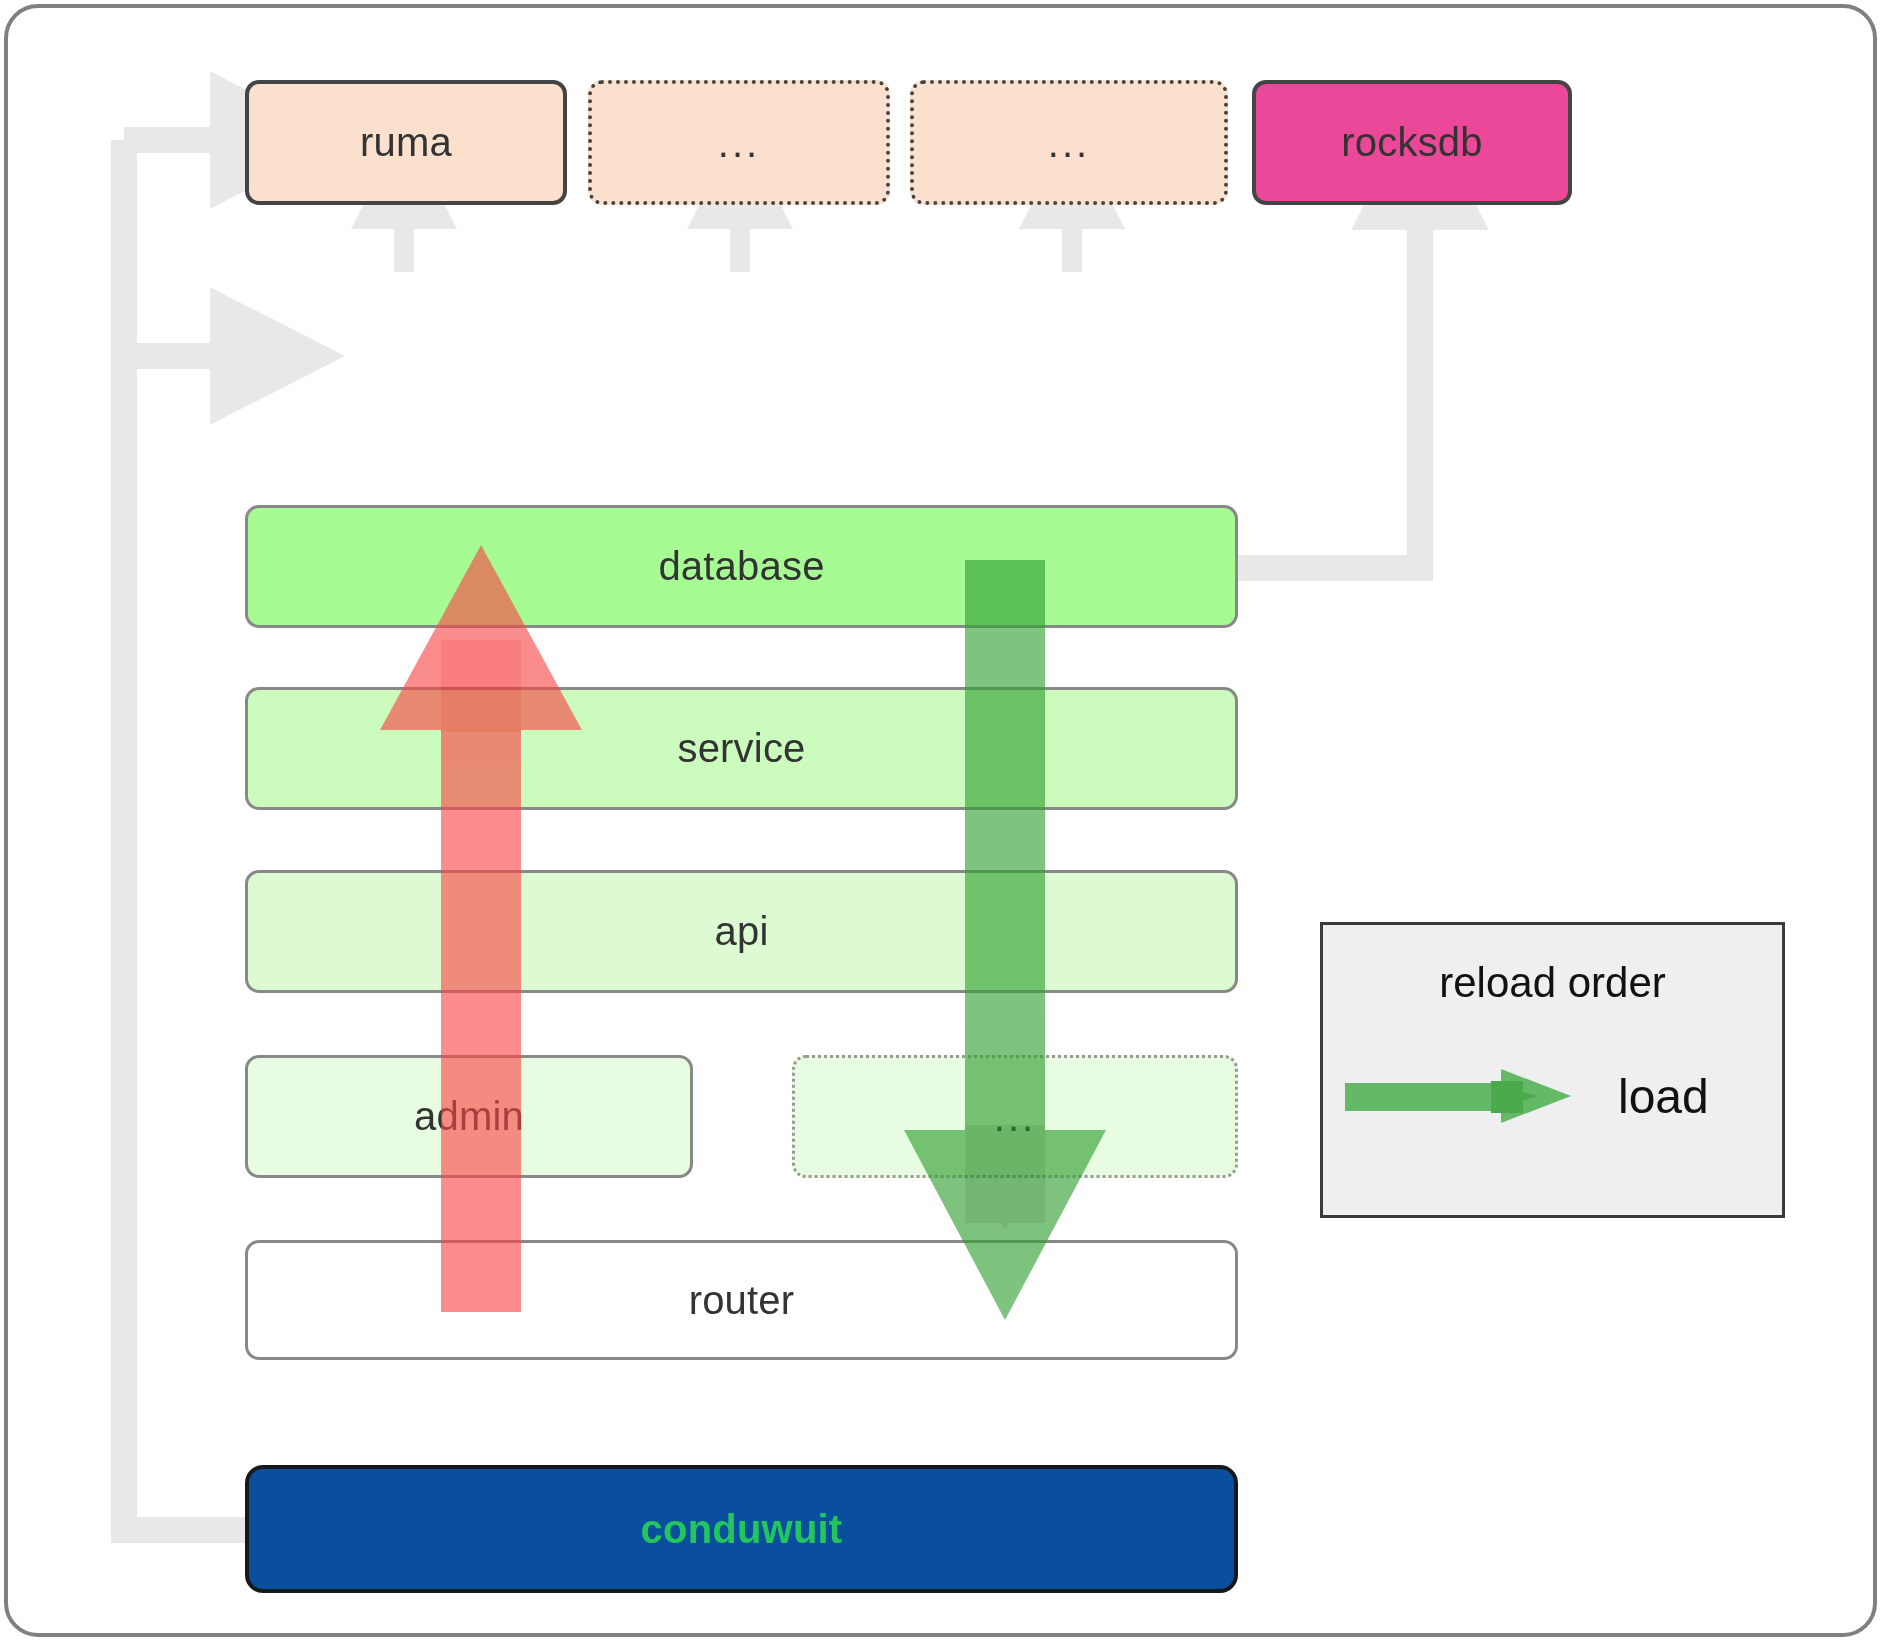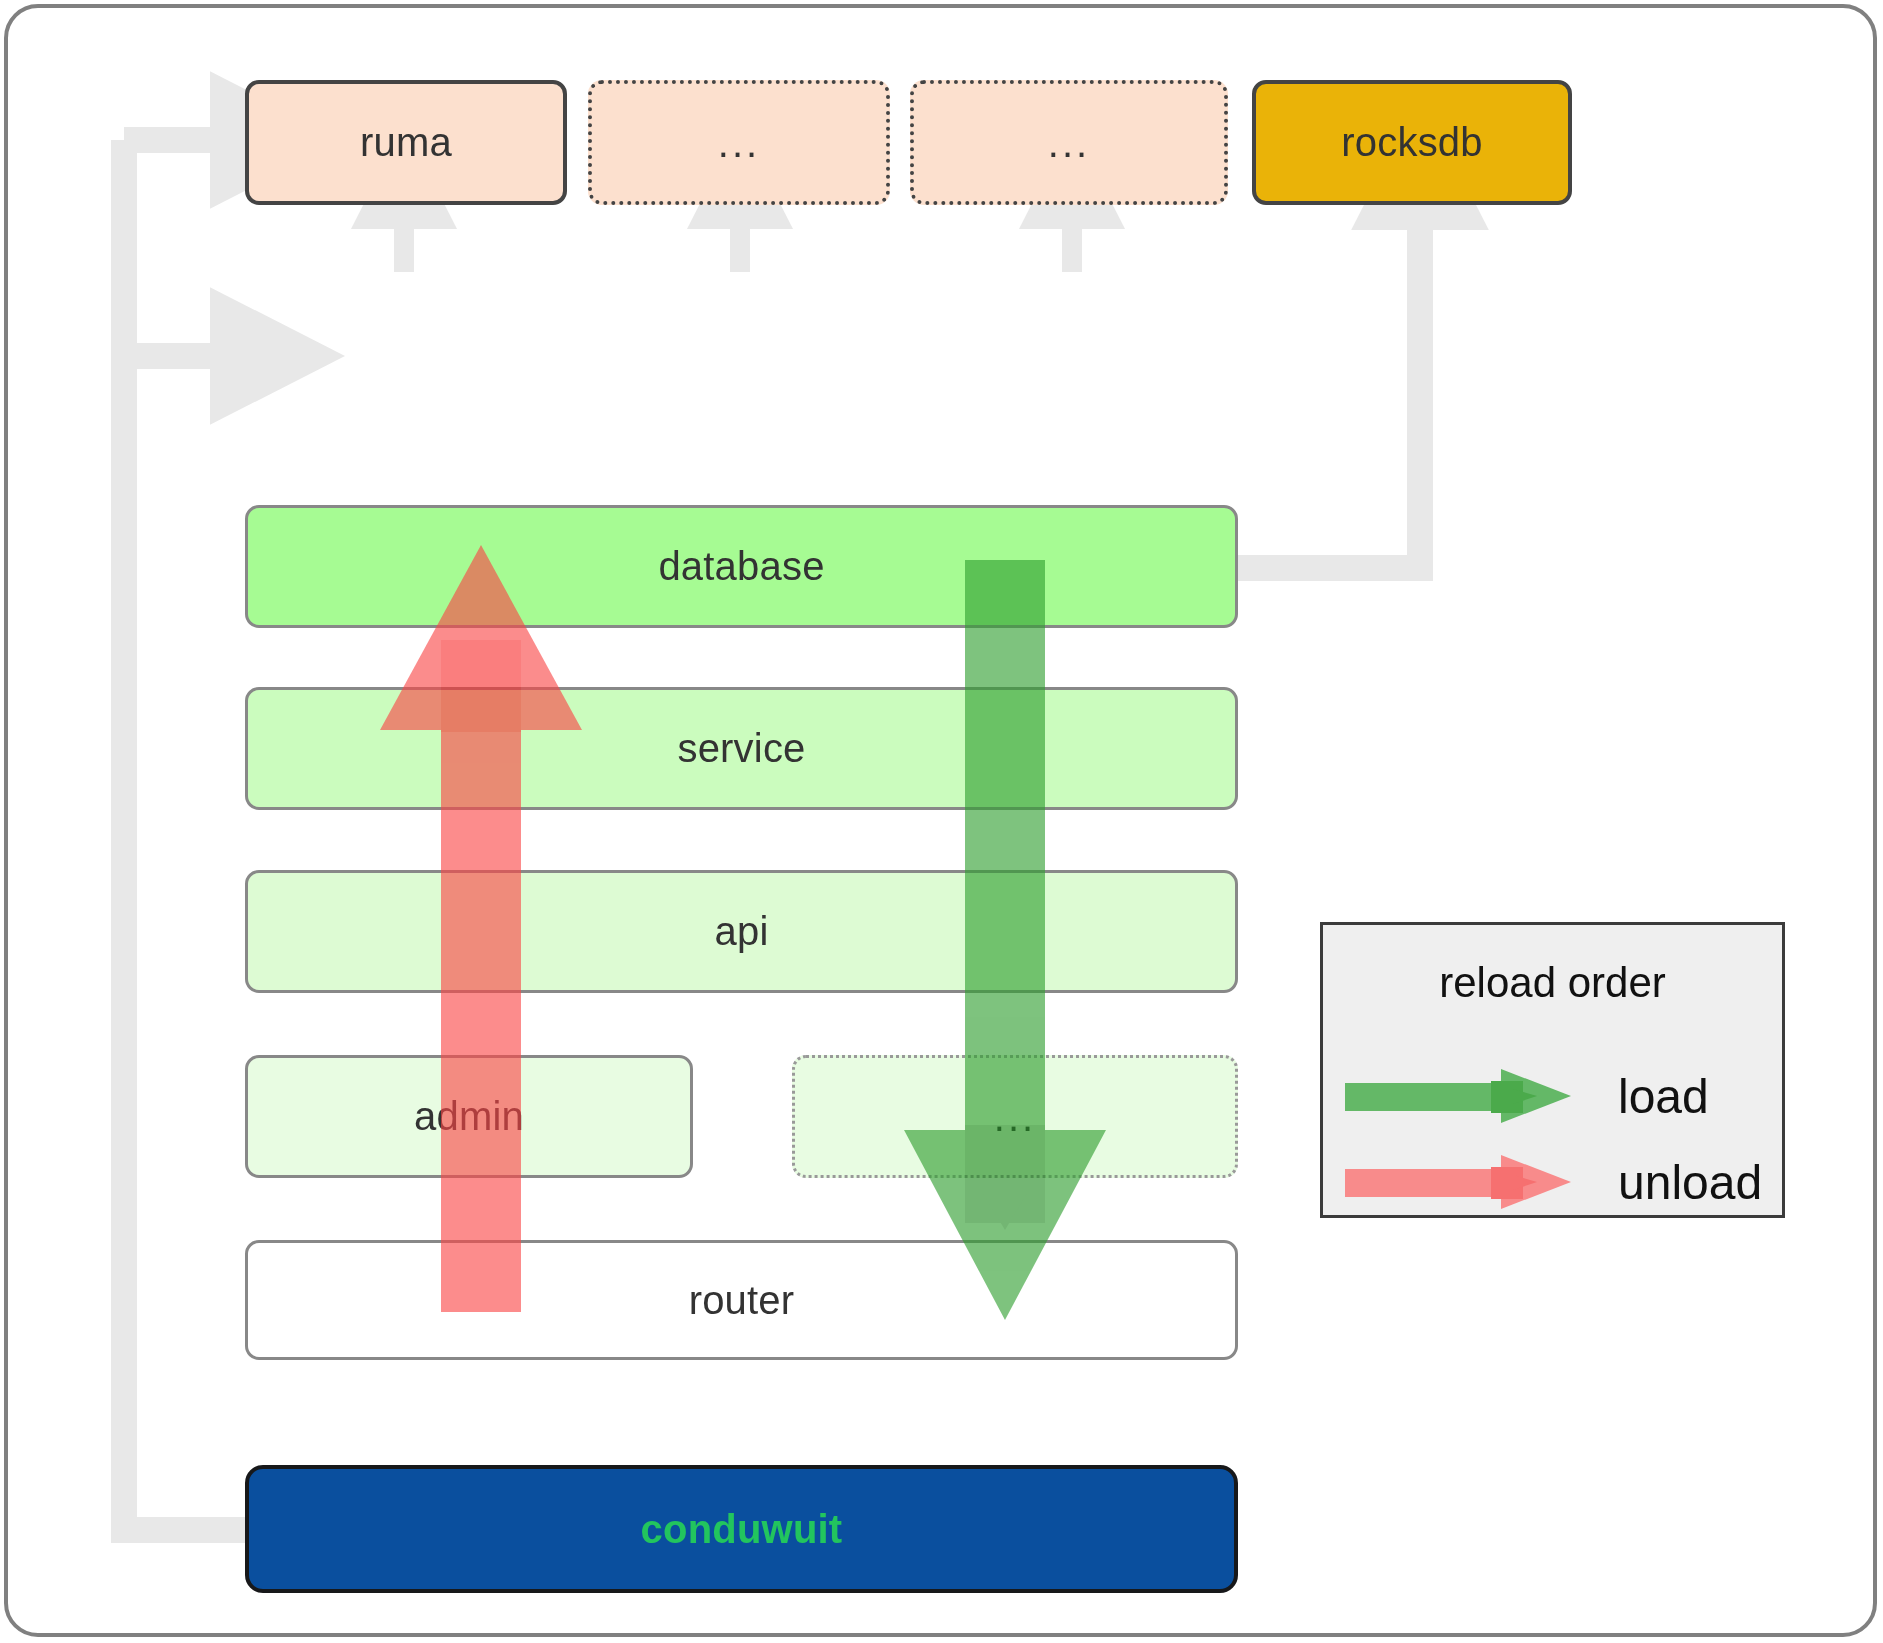--- a/index.html
+++ b/index.html
@@ -132,21 +132,21 @@
 
     <div class="node solid-dark" style="left:245px; top:80px; width:322px; height:125px; background:#fce0ce;">
       <span>ruma</span>
     </div>
     <div class="node dotted-dark" style="left:588px; top:80px; width:302px; height:125px; background:#fce0ce;">
       <span class="ellipsis">...</span>
     </div>
     <div class="node dotted-dark" style="left:910px; top:80px; width:318px; height:125px; background:#fce0ce;">
       <span class="ellipsis">...</span>
     </div>
-    <div class="node solid-dark" style="left:1252px; top:80px; width:320px; height:125px; background:#eab308;">
+    <div class="node solid-dark" style="left:1252px; top:80px; width:320px; height:125px; background:#ec4899;">
       <span>rocksdb</span>
     </div>
 
 
     <div class="node solid-gray" style="left:245px; top:505px; width:993px; height:123px; background:#a6fb93;">
       <span>database</span>
     </div>
 
     <div class="node solid-gray" style="left:245px; top:687px; width:993px; height:123px; background:#cbfcbe;">
       <span>service</span>
@@ -197,26 +197,15 @@
         <g opacity="0.85">
           <rect x="4" y="22" width="178" height="28" fill="#4caf50"></rect>
           <polygon points="230,35 160,8 160,62" fill="#4caf50"></polygon>
           <rect x="150" y="20" width="32" height="32" fill="#2f9e2f"></rect>
           <polygon points="196,35 172,28 172,43" fill="#2f9e2f"></polygon>
         </g>
       </svg>
       <span class="legend-label">load</span>
     </div>
 
-    <div class="legend-row" style="top:222px;">
-      <svg width="290" height="70" viewBox="0 0 290 70" style="position:absolute;left:18px;top:0;">
-        <g opacity="0.85">
-          <rect x="4" y="22" width="178" height="28" fill="#fa7a7a"></rect>
-          <polygon points="230,35 160,8 160,62" fill="#fa7a7a"></polygon>
-          <rect x="150" y="20" width="32" height="32" fill="#f85a5a"></rect>
-          <polygon points="196,35 172,28 172,43" fill="#f85a5a"></polygon>
-        </g>
-      </svg>
-      <span class="legend-label">unload</span>
-    </div>
   </div>
 
 </div>
 
 </body></html>

